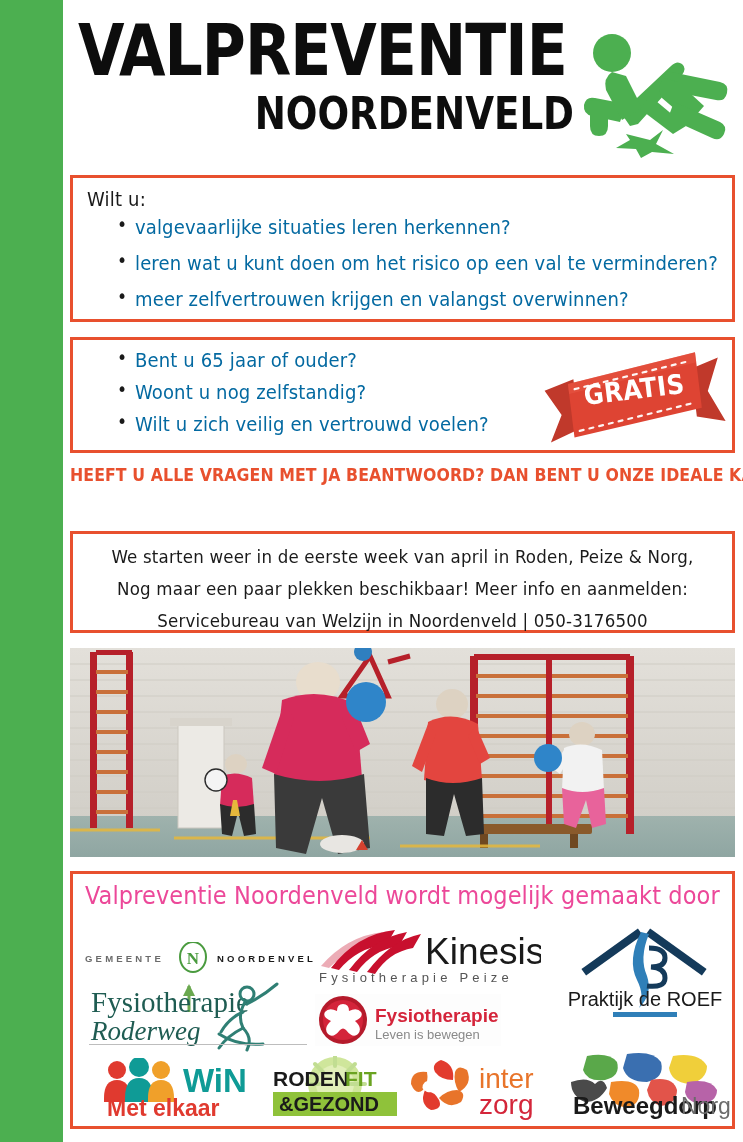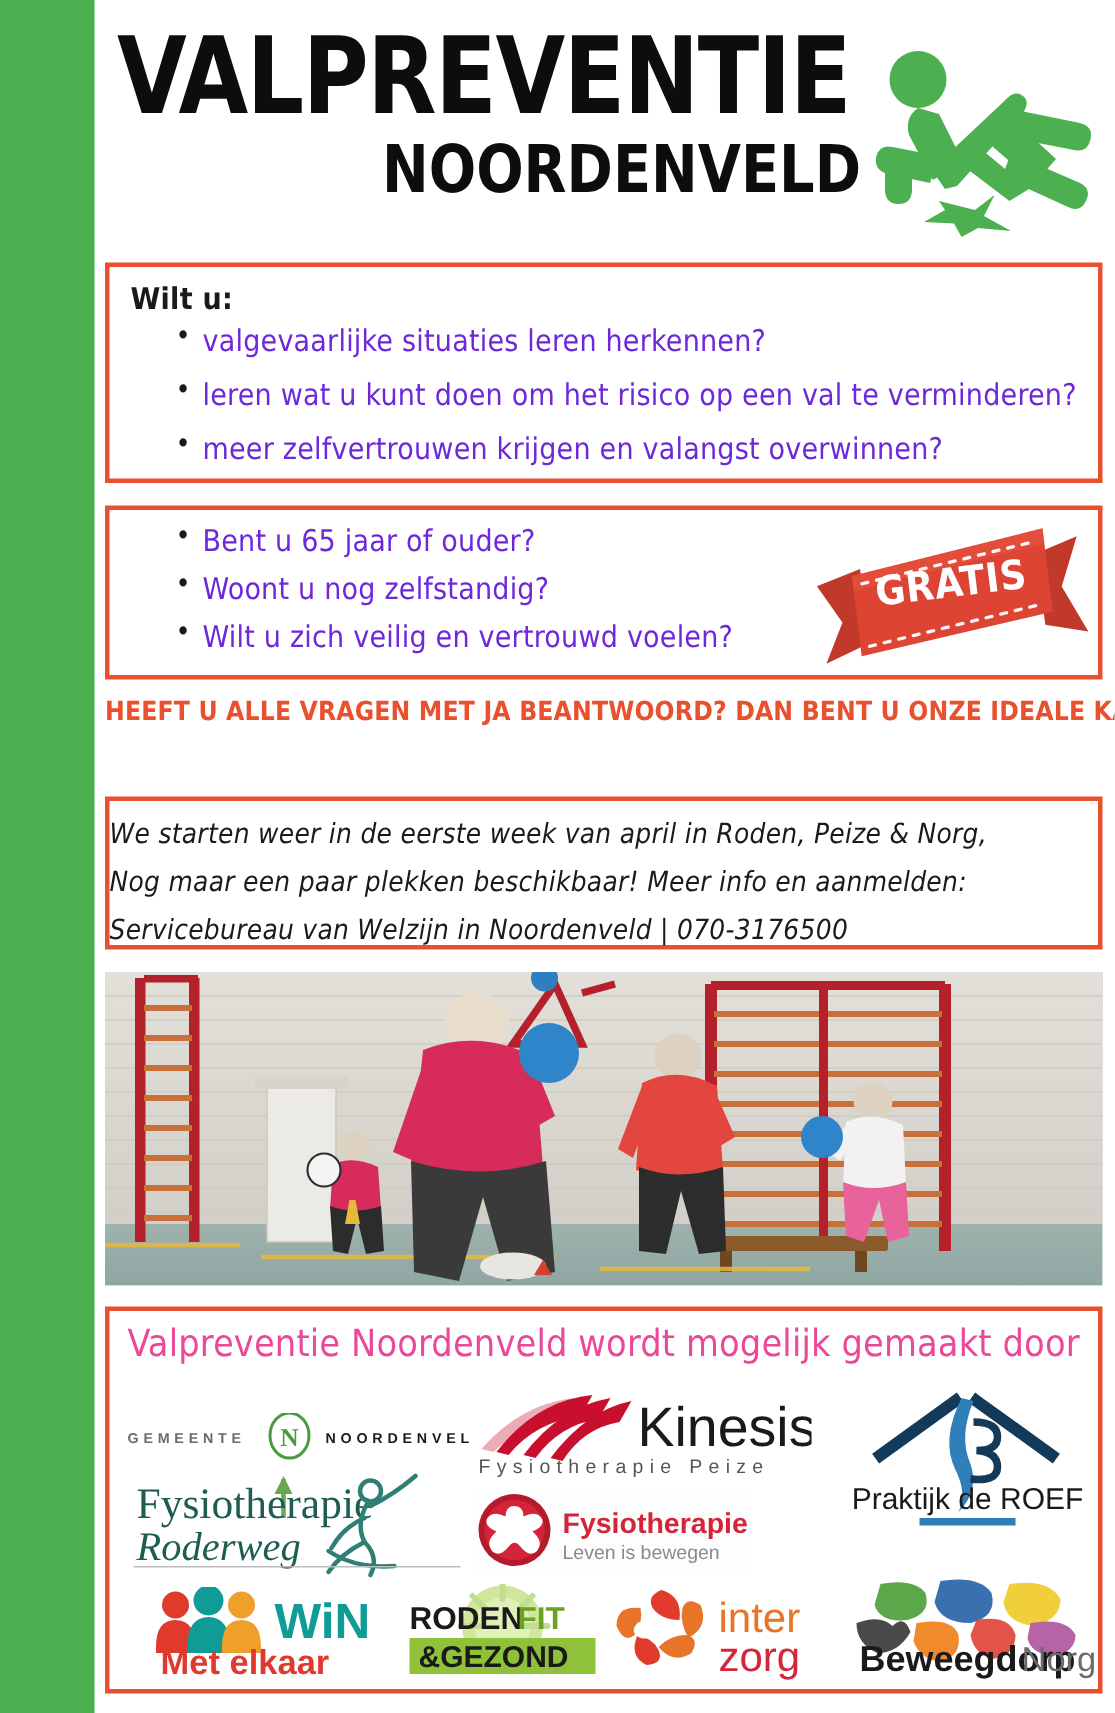--- a/index.html
+++ b/index.html
@@ -48,26 +48,26 @@
     background: #ffffff;
   }
 
   .box-q1 { left: 70px; top: 175px; width: 665px; height: 147px; }
   .box-q2 { left: 70px; top: 337px; width: 665px; height: 116px; }
   .box-info { left: 70px; top: 531px; width: 665px; height: 102px; }
   .box-sponsors { left: 70px; top: 871px; width: 665px; height: 258px; }
 
   .lead-line {
     font-size: 20px; color: #1a1a1a;
-    padding: 9px 0 0 14px; letter-spacing: .2px; font-weight: bold;
+    padding: 9px 0 0 14px; letter-spacing: .2px;
   }
   ul.qlist { list-style: none; margin: 0; padding: 6px 0 0 44px; }
   ul.qlist li {
     position: relative;
-    font-size: 20px; color: #6d28d9;
+    font-size: 20px; color: #0369a1;
     line-height: 1.0; padding: 0 0 0 18px; margin-bottom: 16px;
     letter-spacing: .15px; white-space: nowrap;
   }
   ul.qlist li::before {
     content: "•"; position: absolute; left: 0; top: -2px;
     font-size: 19px; color: #1a1a1a;
   }
   ul.qlist.tight { padding-top: 10px; }
   ul.qlist.tight li { margin-bottom: 12px; }
 
@@ -87,21 +87,21 @@
 
   
   .callout {
     position: absolute; left: 70px; top: 462px; width: 665px;
     text-align: center; color: #E8502E;
     font-weight: 700; letter-spacing: .1px;
   }
   .callout div { font-size: 17.5px; line-height: 1.55; white-space: nowrap; }
 
   
-  .info-lines { padding-top: 7px; text-align: left; font-style: italic; }
+  .info-lines { padding-top: 7px; text-align: center; }
   .info-lines div {
     font-size: 18.5px; color: #1a1a1a; line-height: 1.72;
     letter-spacing: .2px; white-space: nowrap;
   }
 
   
   .photo {
     position: absolute; left: 70px; top: 648px;
     width: 665px; height: 209px;
     overflow: hidden; background: #b9c4c0;
@@ -179,21 +179,21 @@
   </div>
 
   <div class="callout">
     <div>HEEFT U ALLE VRAGEN MET JA BEANTWOORD? DAN BENT U ONZE IDEALE KANDIDAAT!</div>
   </div>
 
   <div class="rbox box-info">
     <div class="info-lines">
       <div>We starten weer in de eerste week van april in Roden, Peize &amp; Norg,</div>
       <div>Nog maar een paar plekken beschikbaar! Meer info en aanmelden:</div>
-      <div>Servicebureau van Welzijn in Noordenveld | 070-3176500</div>
+      <div>Servicebureau van Welzijn in Noordenveld | 050-3176500</div>
     </div>
   </div>
 
   <div class="photo">
     <svg viewBox="0 0 665 209" width="665" height="209" preserveAspectRatio="none">
       <defs>
         <linearGradient id="wallg" x1="0" y1="0" x2="0" y2="1">
           <stop offset="0" stop-color="#e3e0da"></stop>
             <stop offset="1" stop-color="#d2cfc8"></stop>
         </linearGradient>

